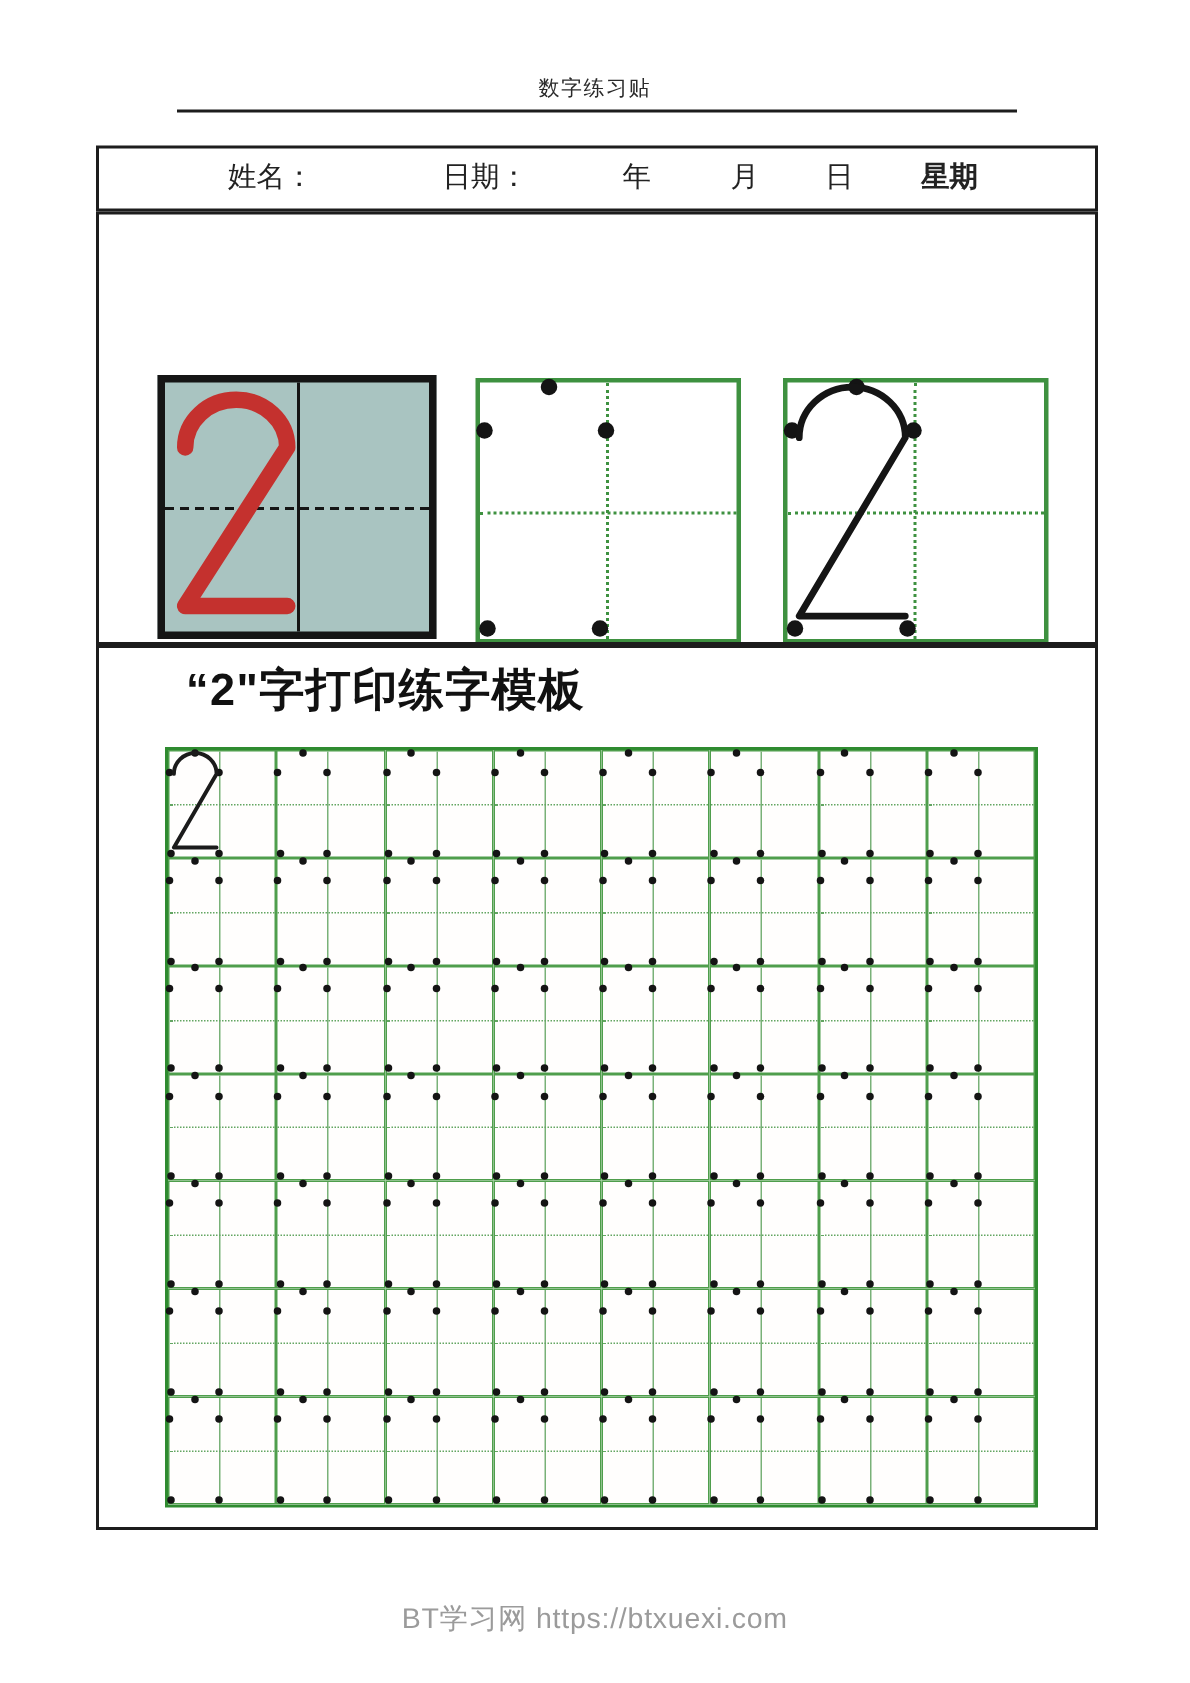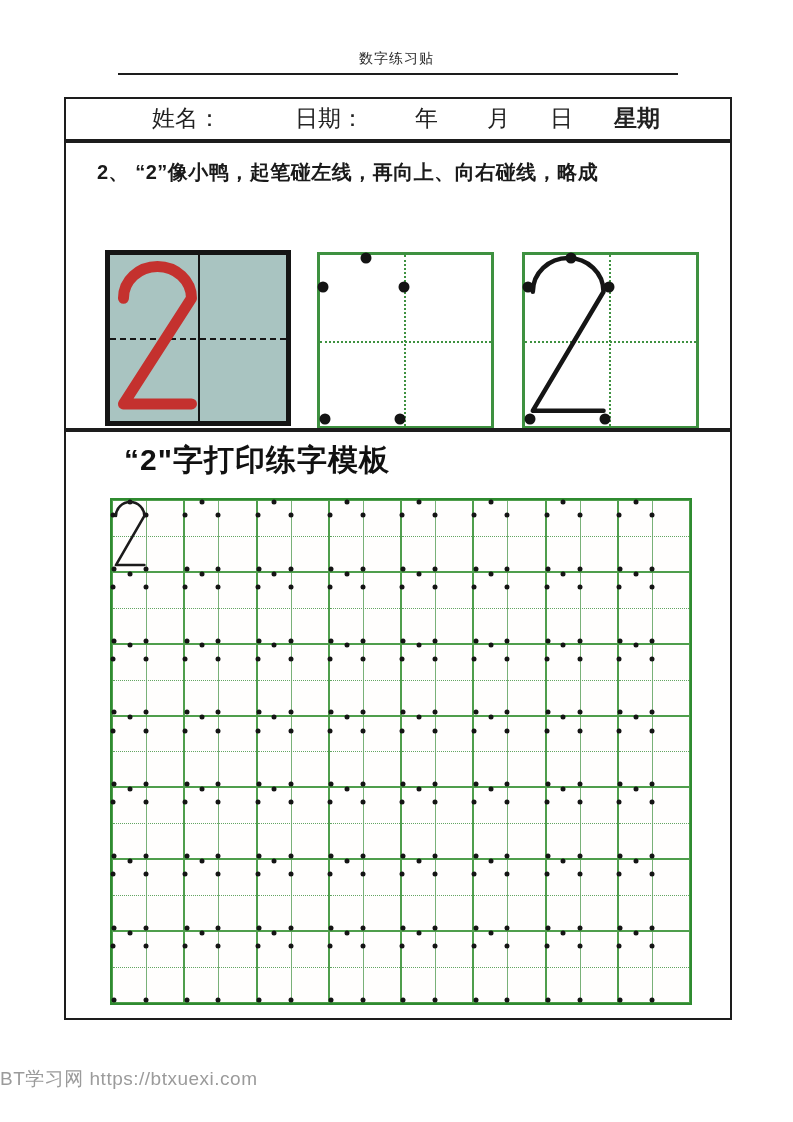--- a/index.html
+++ b/index.html
@@ -8,21 +8,21 @@
         font-family:"Liberation Sans",sans-serif;color:#1c1c1c;border-radius:18px;}
 
   
   .doc-header{position:absolute;left:0;top:50px;width:100%;text-align:center;
               font-family:"Liberation Serif",serif;font-size:14px;color:#2a2a2a;letter-spacing:1px;}
   .header-rule{position:absolute;left:118px;top:73px;width:560px;height:0;border-top:2px solid #1d1d1d;}
 
   
   .name-box{position:absolute;left:64px;top:97px;width:664px;height:40px;border:2px solid #1d1d1d;}
   .name-box span{position:absolute;top:0;height:40px;line-height:40px;
-                 font-family:"Liberation Serif",serif;font-size:23px;color:#222;}
+                 font-family:"Liberation Serif",serif;font-size:19px;color:#222;}
   .lbl-name{left:86px;}  .lbl-date{left:229px;} .lbl-year{left:349px;}
   .lbl-month{left:421px;} .lbl-day{left:484px;} .lbl-week{left:548px;font-weight:bold;}
 
   
   .lesson-box{position:absolute;left:64px;top:141px;width:664px;height:287px;border:2px solid #1d1d1d;}
   .instruction{position:absolute;left:31px;top:9px;width:610px;
                font-size:20px;font-weight:600;line-height:40px;color:#1a1a1a;letter-spacing:0.5px;}
 
   
   .exbox{position:absolute;background:#ffffff;border:3px solid #2f8b30;}
@@ -64,21 +64,21 @@
   .cell::before{content:"";position:absolute;top:0;bottom:0;left:47%;width:1px;background:#79b178;}
   .cell::after{content:"";position:absolute;left:0;right:0;top:50%;border-top:1px dotted #63a562;}
   .cell .dot{width:5px;height:5px;}
   .cell .dot-top{left:24%;top:1%;}
   .cell .dot-left{left:0%;top:20%;}
   .cell .dot-mid{left:47%;top:20%;}
   .cell .dot-bl{left:2%;top:97%;}
   .cell .dot-bm{left:47%;top:97%;}
 
   
-  .doc-footer{position:absolute;left:0;top:1066px;width:100%;
+  .doc-footer{position:absolute;left:0;top:1066px;width:100%;text-align:center;
               font-size:19px;color:#9b9b9b;letter-spacing:0.5px;}
 </style>
 </head>
 <body>
 
 <div class="page">
 
   <div class="doc-header">数字练习贴</div>
   <div class="header-rule"></div>
 
@@ -86,21 +86,20 @@
     <span class="lbl-name">姓名：</span>
     <span class="lbl-date">日期：</span>
     <span class="lbl-year">年</span>
     <span class="lbl-month">月</span>
     <span class="lbl-day">日</span>
     <span class="lbl-week">星期</span>
   </div>
 
   <div class="lesson-box">
     <div class="instruction">
-      <div>2、 “2”像小鸭，起笔碰左线，再向上、向右碰线，略成</div>
     </div>
 
     <div class="demo-box" style="background: rgb(169, 196, 193);">
       <div class="vline"></div>
       <div class="hline"></div>
       <svg class="two demo-two" viewBox="0 0 100 100" preserveAspectRatio="none">
         <path d="M 8 24 A 42 21 0 0 1 92 24 L 8 94 L 92 94" vector-effect="non-scaling-stroke" stroke="#c4312e"></path>
       </svg>
     </div>
 

